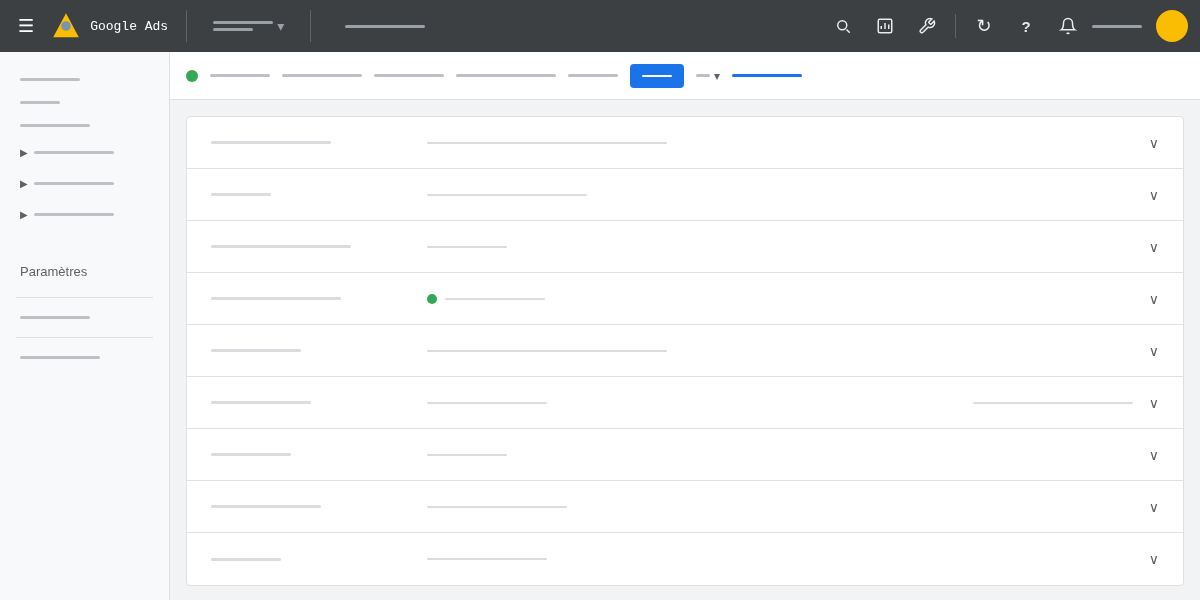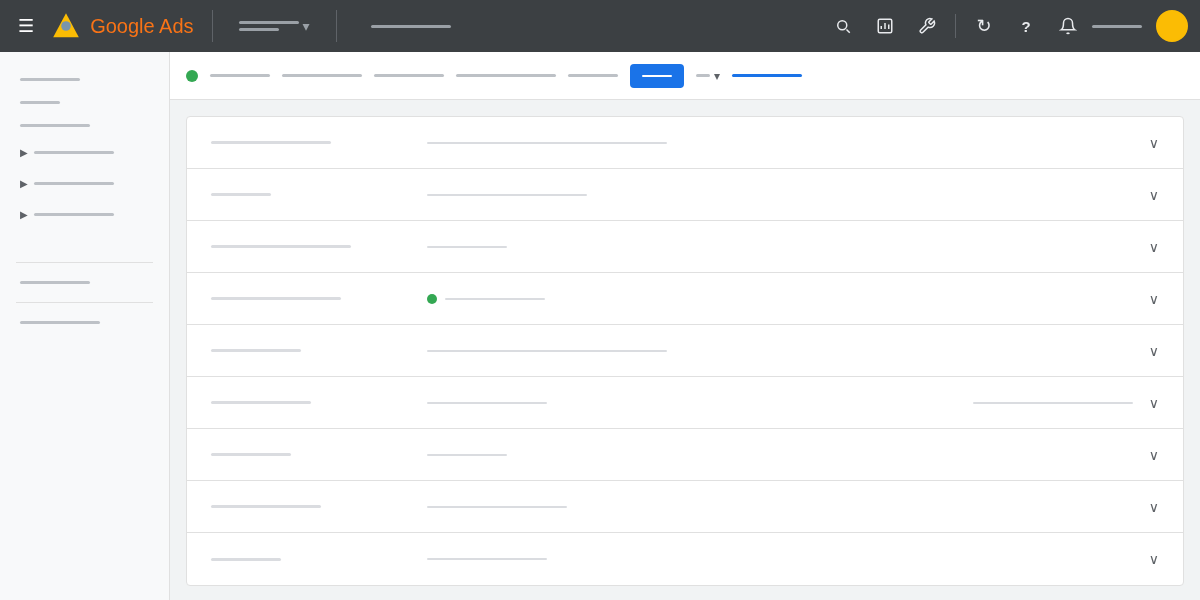--- a/index.html
+++ b/index.html
@@ -26,24 +26,25 @@
     .nav-logo {
       display: flex;
       align-items: center;
       gap: 8px;
     }
     .logo-triangle {
       width: 32px;
       height: 32px;
     }
     .nav-title {
-      color: #f97316;
-      font-size: 20px;
+      color: #ffffff;
+      font-size: 13px;
       font-weight: 400;
       white-space: nowrap;
+      font-family: Liberation Mono, monospace;
     }
     .nav-divider {
       width: 1px;
       height: 32px;
       background: #5f6368;
       margin: 0 8px;
     }
     .nav-campaign-selector {
       display: flex;
       align-items: center;
@@ -388,20 +389,21 @@
     <div class="sidebar-item-expandable">
       <span class="sidebar-chevron">▶</span>
       <div class="sidebar-bar" style="width:80px;"></div>
     </div>
     <div class="sidebar-item-expandable">
       <span class="sidebar-chevron">▶</span>
       <div class="sidebar-bar" style="width:80px;"></div>
     </div>
 
     <div class="sidebar-spacer"></div>
+    <div class="sidebar-params">Paramètres</div>
     <div class="sidebar-divider"></div>
     <div class="sidebar-item">
       <div class="sidebar-bar" style="width:70px;"></div>
     </div>
     <div class="sidebar-divider"></div>
     <div class="sidebar-item">
       <div class="sidebar-bar" style="width:80px;"></div>
     </div>
   </aside>
 

